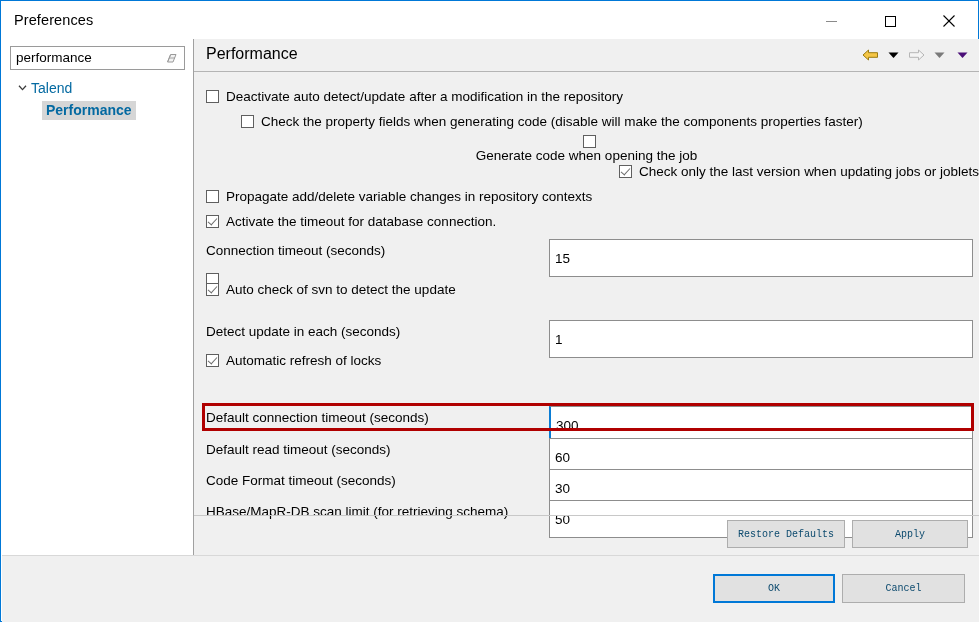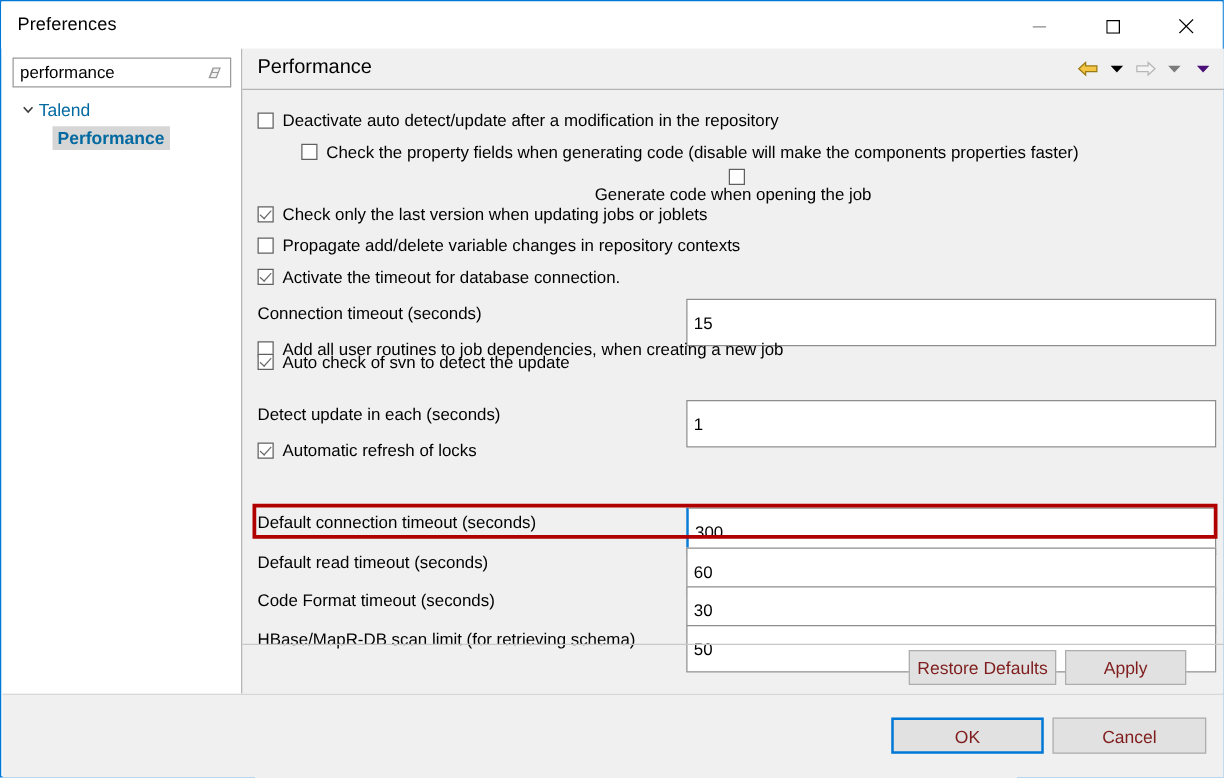--- a/index.html
+++ b/index.html
@@ -268,40 +268,40 @@
     left: 0;
     top: 476px;
     width: 785px;
     height: 1px;
     background: #c8c8c8;
   }
   .btn {
     box-sizing: border-box;
     border: 1px solid #adadad;
     background: #e1e1e1;
-    font-size: 14px;
-    color: #7f1d1d;
+    font-size: 10px;
+    color: #0c4a6e;
     display: flex;
     align-items: center;
     justify-content: center;
     cursor: default;
-    font-family: Liberation Sans, sans-serif;
+    font-family: Liberation Mono, monospace;
   }
   .btn-restore {
     position: absolute;
     left: 533px;
     top: 481px;
     width: 118px;
     height: 28px;
   }
   .btn-apply {
     position: absolute;
     left: 658px;
     top: 481px;
-    width: 97px;
+    width: 116px;
     height: 28px;
   }
 
   
   .footer {
     position: absolute;
     left: 1px;
     top: 554px;
     width: 977px;
     height: 67px;
@@ -426,41 +426,40 @@
         <span class="chk-label">Deactivate auto detect/update after a modification in the repository</span>
       </div>
       <div class="row chk-row" style="top:38px;margin-left:35px;">
         <span class="cb"></span>
         <span class="chk-label">Check the property fields when generating code (disable will make the components properties faster)</span>
       </div>
       <div class="row chk-row" style="top:63px;flex-direction:column;">
         <span class="cb"></span>
         <span class="chk-label">Generate code when opening the job</span>
       </div>
-      <div class="row chk-row" style="top:88px;">
+      <div class="row chk-row" style="top:88px;justify-content:flex-end;">
         <span class="cb checked"></span>
         <span class="chk-label">Check only the last version when updating jobs or joblets</span>
       </div>
       <div class="row chk-row" style="top:113px;">
         <span class="cb"></span>
         <span class="chk-label">Propagate add/delete variable changes in repository contexts</span>
       </div>
       <div class="row chk-row" style="top:138px;">
         <span class="cb checked"></span>
         <span class="chk-label">Activate the timeout for database connection.</span>
       </div>
 
       <div class="row" style="top:167px;">
         <span class="field-label">Connection timeout (seconds)</span>
         <span class="field-input">15</span>
       </div>
 
       <div class="row chk-row" style="top:196px;">
         <span class="cb"></span>
-        <span class="chk-label">Add all user routines to job dependencies, when creating a new job</span>
       </div>
       <div class="row chk-row" style="top:206px;">
         <span class="cb checked"></span>
         <span class="chk-label">Auto check of svn to detect the update</span>
       </div>
 
       <div class="row" style="top:248px;">
         <span class="field-label">Detect update in each (seconds)</span>
         <span class="field-input">1</span>
       </div>

